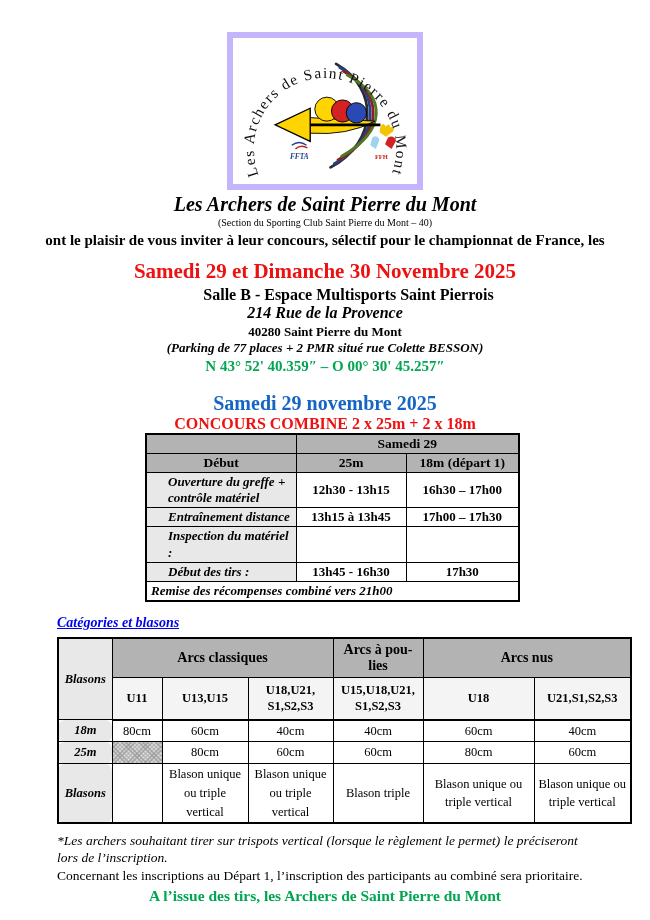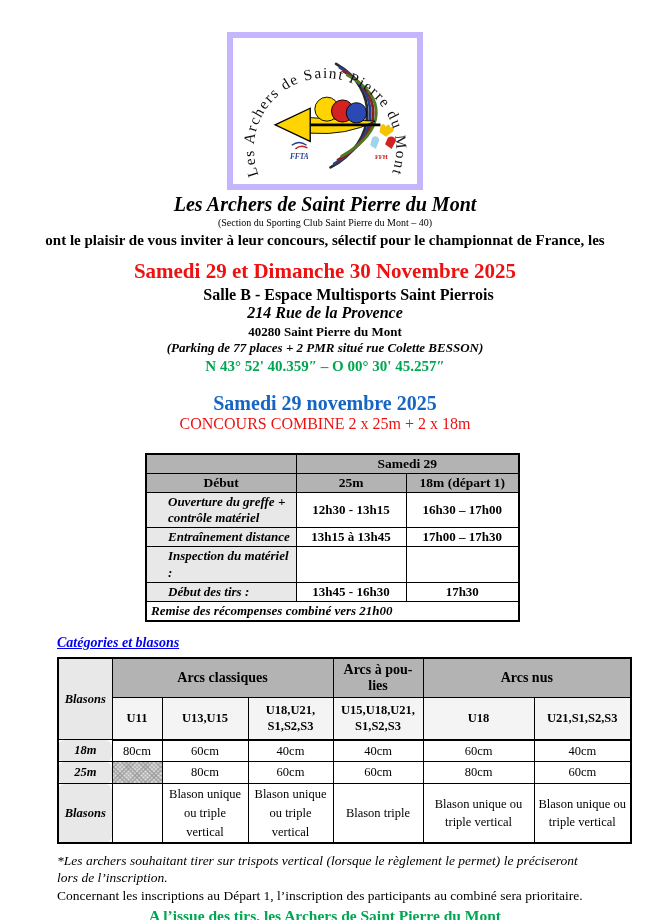--- a/index.html
+++ b/index.html
@@ -13,25 +13,25 @@
   .title{margin-top:3px;font-size:20px;font-weight:bold;font-style:italic;}
   .subtitle{margin-top:1px;font-size:10px;}
   .invite{margin:3px auto 0 auto;max-width:580px;font-size:15px;font-weight:bold;line-height:1.3;}
   .date-red{margin-top:8px;font-size:21px;font-weight:bold;color:var(--red);}
   .venue{margin-top:2px;font-size:16px;font-weight:bold;padding-left:47px;}
   .street{font-size:16px;font-weight:bold;font-style:italic;}
   .city{margin-top:2px;font-size:13px;font-weight:bold;}
   .parking{font-size:13px;font-weight:bold;font-style:italic;}
   .gps{margin-top:2px;font-size:15px;font-weight:bold;color:var(--green);}
   .day-blue{margin-top:17px;font-size:20px;font-weight:bold;color:var(--blue);}
-  .contest-red{margin-top:0px;font-size:16px;font-weight:normal;color:var(--red);}
+  .contest-red{margin-top:0px;font-size:16px;font-weight:bold;color:var(--red);}
   
   table{border-collapse:collapse;table-layout:fixed;}
   td{border:1px solid #000;overflow:hidden;}
-  .t1{margin:20px 0 0 145px;width:373px;border:2px solid #000;font-size:13px;font-family:Liberation Serif, serif;}
+  .t1{margin:0 0 0 145px;width:373px;border:2px solid #000;font-size:13px;font-family:Liberation Serif, serif;}
   .t1 td{padding:1px 4px;vertical-align:middle;}
   .t1 .hdr{background:var(--hdrgray);font-weight:bold;text-align:center;font-size:13.5px;}
   .t1 .lbl{background:var(--lblgray);font-weight:bold;font-style:italic;text-align:left;line-height:1.25;padding-left:21px;}
   .t1 .time{font-weight:bold;text-align:center;}
   .t1 .foot{font-weight:bold;font-style:italic;text-align:left;}
   
   .cat-link{margin:13px 0 0 57px;font-size:14px;font-weight:bold;font-style:italic;
             color:var(--link);text-decoration:underline;display:inline-block;}
   .t2{margin:6px 0 0 57px;width:573px;border:2px solid #000;font-size:12.5px;}
   .t2 td{padding:1px 2px;text-align:center;vertical-align:middle;}

